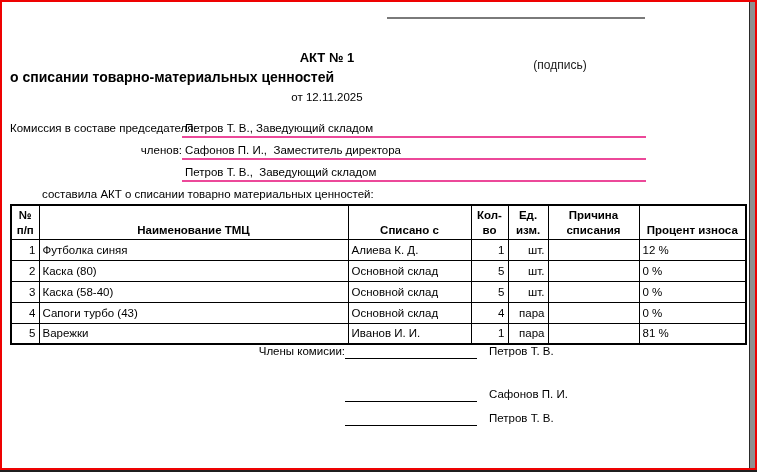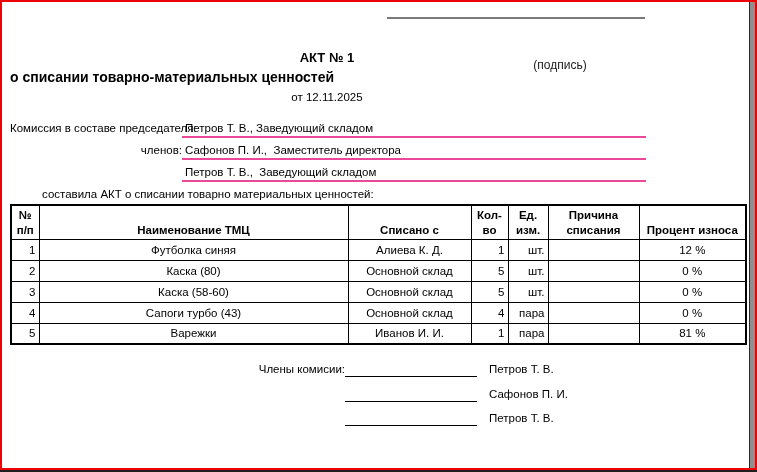--- a/index.html
+++ b/index.html
@@ -32,28 +32,28 @@
   .statement { position:absolute; left:42px; top:188px; font-size:11.5px; }
 
   
   table.tmc { position:absolute; left:10px; top:204px; width:735px; border-collapse:collapse; table-layout:fixed; border:2px solid #000; }
   table.tmc th, table.tmc td { border:1px solid #000; font-size:11.5px; overflow:hidden; }
   table.tmc th { font-weight:bold; text-align:center; vertical-align:bottom; padding:2px 1px 1px 1px; line-height:1.28; height:34px; }
   table.tmc td { height:21px; vertical-align:middle; padding:0 3px; white-space:nowrap; }
   table.tmc .hl { display:block; }
   table.tmc td.a-right  { text-align:right;  padding-right:3px; }
   table.tmc td.a-center { text-align:right; }
-  table.tmc td.a-left   { text-align:center;   }
+  table.tmc td.a-left   { text-align:left;   }
 
   
   .sign-row { position:absolute; left:0; width:620px; display:flex; font-size:11.5px; line-height:16px; height:16px; }
   .sign-row .sign-label { width:345px; text-align:right; white-space:pre; }
   .sign-row .sign-line  { width:132px; border-bottom:1px solid #000; }
   .sign-row .sign-name  { margin-left:12px; white-space:pre; }
-  .sign-row.s1 { top:361px; }
+  .sign-row.s1 { top:343px; }
   .sign-row.s2 { top:386px; }
   .sign-row.s3 { top:410px; }
 </style>
 </head>
 <body>
 
 <div class="page">
 
   <div class="sig-top-line"></div>
   <div class="sig-top-caption">(подпись)</div>
@@ -129,21 +129,21 @@
         <td class="a-right">2</td>
         <td class="a-left">Каска (80)</td>
         <td class="a-left">Основной склад</td>
         <td class="a-right">5</td>
         <td class="a-center">шт.</td>
         <td class="a-left"></td>
         <td class="a-left">0 %</td>
       </tr>
       <tr>
         <td class="a-right">3</td>
-        <td class="a-left">Каска (58-60)</td>
+        <td class="a-left">Каска (58-40)</td>
         <td class="a-left">Основной склад</td>
         <td class="a-right">5</td>
         <td class="a-center">шт.</td>
         <td class="a-left"></td>
         <td class="a-left">0 %</td>
       </tr>
       <tr>
         <td class="a-right">4</td>
         <td class="a-left">Сапоги турбо (43)</td>
         <td class="a-left">Основной склад</td>

